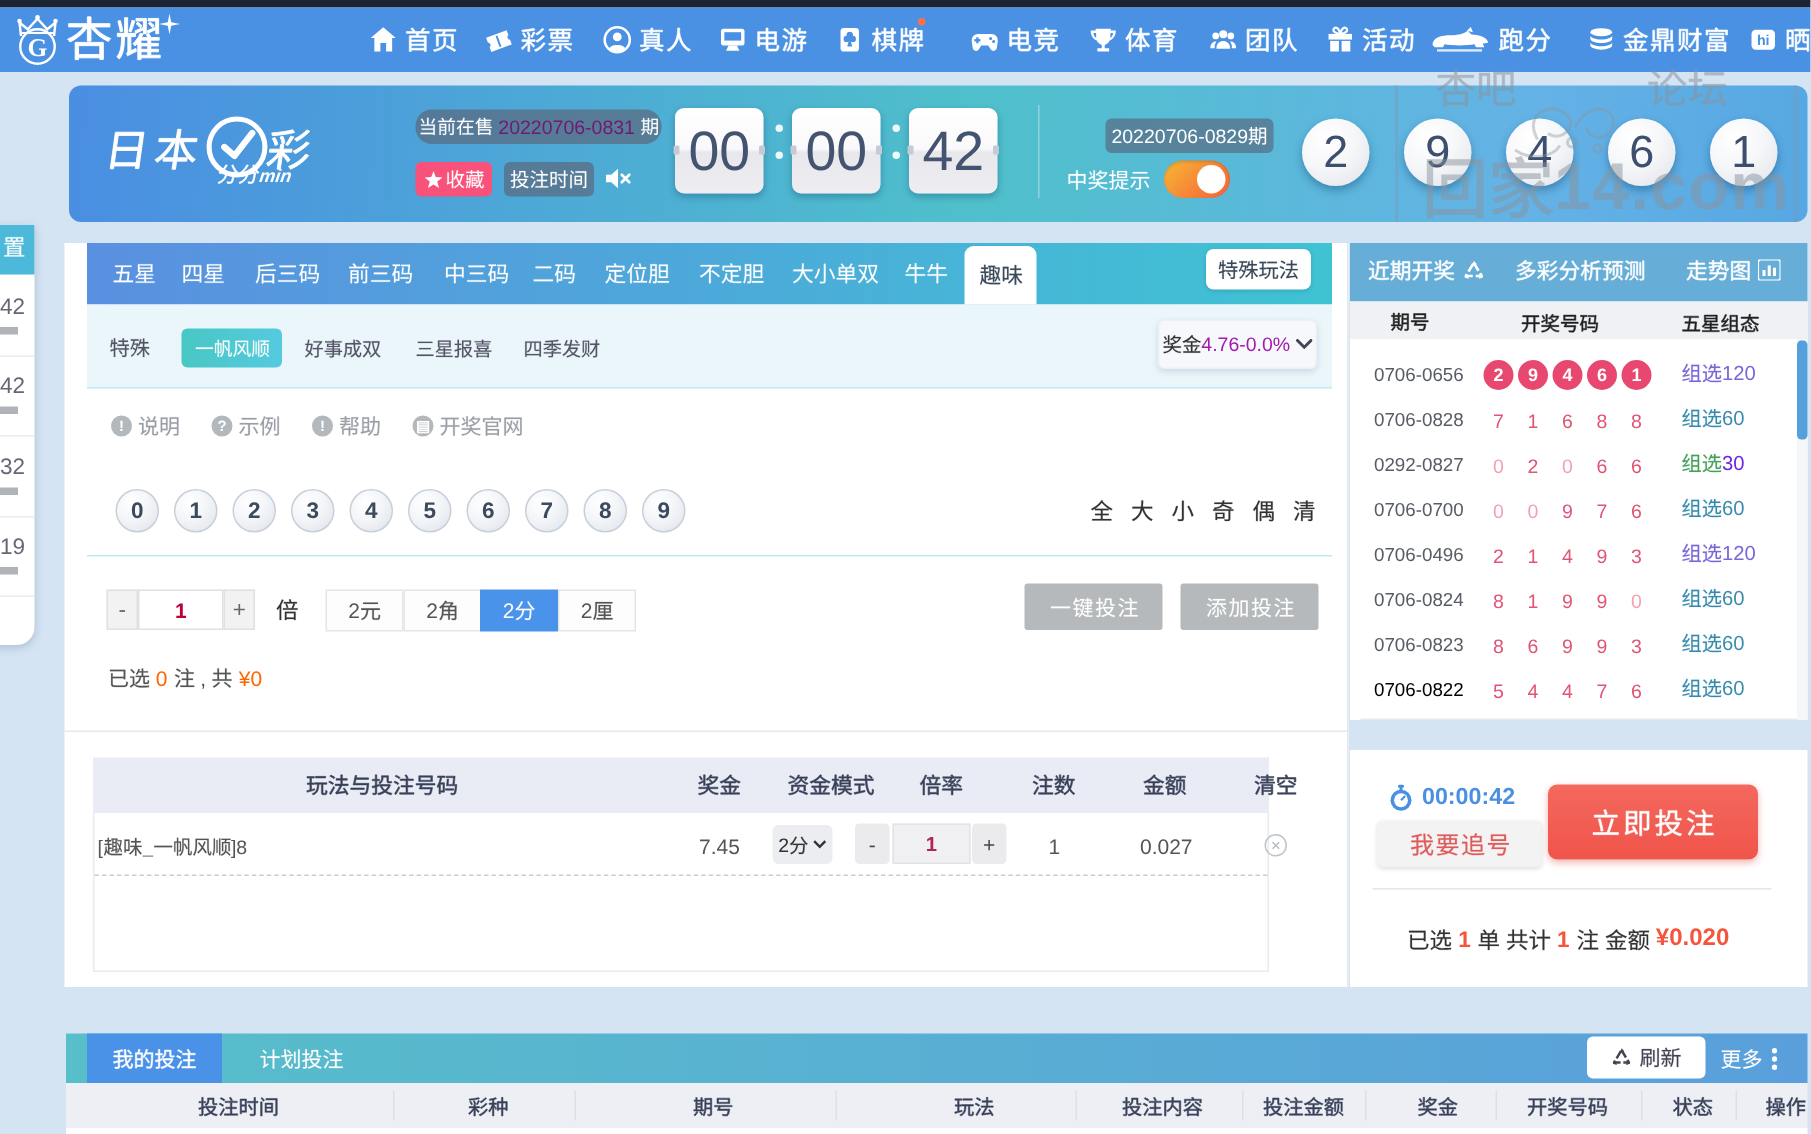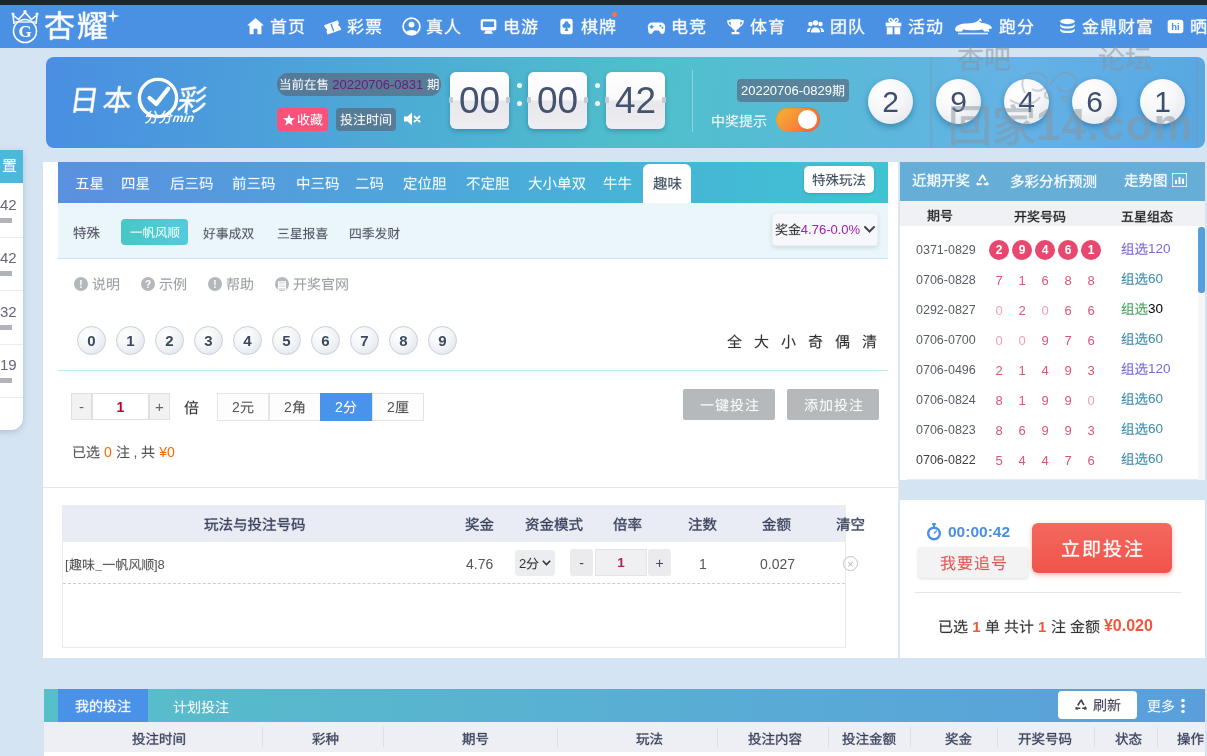--- a/index.html
+++ b/index.html
@@ -763,21 +763,21 @@
       <g fill="#555" stroke="#555" stroke-width="9">
         <use href="#g8DA3" x="0"></use>
         <use href="#g5473" x="1000"></use>
         <use href="#g005F" x="2000"></use>
         <use href="#g4E00" x="2559"></use>
         <use href="#g5E06" x="3559"></use>
         <use href="#g98CE" x="4559"></use>
         <use href="#g987A" x="5559"></use>
       </g>
     </svg>]8</div>
-<div class="abs" style="left:466px;top:556px;font-size:14px;color:#555">4.76</div>
+<div class="abs" style="left:466px;top:556px;font-size:14px;color:#555">7.45</div>
 <div class="abs" style="left:515px;top:550px;width:40px;height:26px;background:#ecedf1;border-radius:4px;
 display:flex;align-items:center;justify-content:center;font-size:13px;color:#333">2<svg style="width:13.0px;height:13.00px;vertical-align:-0.12em" viewBox="0 0 1000 1000">
       <g fill="#333" stroke="#333" stroke-width="9">
         <use href="#g5206" x="0"></use>
       </g>
     </svg><span style="width:3px"></span>
 <svg width="9" height="6" viewBox="0 0 9 6">
       <path d="M0.8 0.8 L4.5 4.6 L8.2 0.8" fill="none" stroke="#333" stroke-width="1.6"></path>
     </svg></div>
 <div class="abs" style="left:570px;top:549px;width:23px;height:27px;background:#ebebee;border-radius:3px;
@@ -851,21 +851,21 @@
       </g>
     </svg></div>
 <div class="abs" style="left:1121px;top:207px"><svg style="width:52.0px;height:13.00px;vertical-align:-0.12em" viewBox="0 0 4000 1000">
       <g fill="#222" stroke="#222" stroke-width="26">
         <use href="#g4E94" x="0"></use>
         <use href="#g661F" x="1000"></use>
         <use href="#g7EC4" x="2000"></use>
         <use href="#g6001" x="3000"></use>
       </g>
     </svg></div>
-<div class="abs" style="left:916px;top:243px;font-size:12.5px;color:#585d65">0371-0829</div>
+<div class="abs" style="left:916px;top:243px;font-size:12.5px;color:#585d65">0706-0656</div>
 <div class="abs" style="left:989px;top:240px;width:20px;height:20px;border-radius:50%;background:#e8476f;
 display:flex;align-items:center;justify-content:center;font-size:12px;font-weight:bold;color:#fff">2</div>
 <div class="abs" style="left:1012px;top:240px;width:20px;height:20px;border-radius:50%;background:#e8476f;
 display:flex;align-items:center;justify-content:center;font-size:12px;font-weight:bold;color:#fff">9</div>
 <div class="abs" style="left:1035px;top:240px;width:20px;height:20px;border-radius:50%;background:#e8476f;
 display:flex;align-items:center;justify-content:center;font-size:12px;font-weight:bold;color:#fff">4</div>
 <div class="abs" style="left:1058px;top:240px;width:20px;height:20px;border-radius:50%;background:#e8476f;
 display:flex;align-items:center;justify-content:center;font-size:12px;font-weight:bold;color:#fff">6</div>
 <div class="abs" style="left:1081px;top:240px;width:20px;height:20px;border-radius:50%;background:#e8476f;
 display:flex;align-items:center;justify-content:center;font-size:12px;font-weight:bold;color:#fff">1</div>
@@ -886,21 +886,21 @@
         <use href="#g7EC4" x="0"></use>
         <use href="#g9009" x="1000"></use>
       </g>
     </svg>60</div>
 <div class="abs" style="left:916px;top:303px;font-size:12.5px;color:#585d65">0292-0827</div>
 <div class="abs" style="left:992px;top:303px;width:14px;text-align:center;font-size:13px;color:#f2a0b2">0</div>
 <div class="abs" style="left:1015px;top:303px;width:14px;text-align:center;font-size:13px;color:#e05575">2</div>
 <div class="abs" style="left:1038px;top:303px;width:14px;text-align:center;font-size:13px;color:#f2a0b2">0</div>
 <div class="abs" style="left:1061px;top:303px;width:14px;text-align:center;font-size:13px;color:#e05575">6</div>
 <div class="abs" style="left:1084px;top:303px;width:14px;text-align:center;font-size:13px;color:#e05575">6</div>
-<div class="abs" style="left:1121px;top:301px;display:flex;align-items:center;font-size:13.5px;color:#000000"><svg style="width:27.0px;height:13.50px;vertical-align:-0.12em" viewBox="0 0 2000 1000">
+<div class="abs" style="left:1121px;top:301px;display:flex;align-items:center;font-size:13.5px;color:#6d28d9"><svg style="width:27.0px;height:13.50px;vertical-align:-0.12em" viewBox="0 0 2000 1000">
       <g fill="#46a15c" stroke="#46a15c" stroke-width="9">
         <use href="#g7EC4" x="0"></use>
         <use href="#g9009" x="1000"></use>
       </g>
     </svg>30</div>
 <div class="abs" style="left:916px;top:333px;font-size:12.5px;color:#585d65">0706-0700</div>
 <div class="abs" style="left:992px;top:333px;width:14px;text-align:center;font-size:13px;color:#f2a0b2">0</div>
 <div class="abs" style="left:1015px;top:333px;width:14px;text-align:center;font-size:13px;color:#f2a0b2">0</div>
 <div class="abs" style="left:1038px;top:333px;width:14px;text-align:center;font-size:13px;color:#e05575">9</div>
 <div class="abs" style="left:1061px;top:333px;width:14px;text-align:center;font-size:13px;color:#e05575">7</div>
@@ -940,21 +940,21 @@
 <div class="abs" style="left:1015px;top:423px;width:14px;text-align:center;font-size:13px;color:#e05575">6</div>
 <div class="abs" style="left:1038px;top:423px;width:14px;text-align:center;font-size:13px;color:#e05575">9</div>
 <div class="abs" style="left:1061px;top:423px;width:14px;text-align:center;font-size:13px;color:#e05575">9</div>
 <div class="abs" style="left:1084px;top:423px;width:14px;text-align:center;font-size:13px;color:#e05575">3</div>
 <div class="abs" style="left:1121px;top:421px;display:flex;align-items:center;font-size:13.5px;color:#3a8cae"><svg style="width:27.0px;height:13.50px;vertical-align:-0.12em" viewBox="0 0 2000 1000">
       <g fill="#3a8cae" stroke="#3a8cae" stroke-width="9">
         <use href="#g7EC4" x="0"></use>
         <use href="#g9009" x="1000"></use>
       </g>
     </svg>60</div>
-<div class="abs" style="left:916px;top:453px;font-size:12.5px;color:#404040">0706-0822</div>
+<div class="abs" style="left:916px;top:453px;font-size:12.5px;color:#000000">0706-0822</div>
 <div class="abs" style="left:992px;top:453px;width:14px;text-align:center;font-size:13px;color:#e05575">5</div>
 <div class="abs" style="left:1015px;top:453px;width:14px;text-align:center;font-size:13px;color:#e05575">4</div>
 <div class="abs" style="left:1038px;top:453px;width:14px;text-align:center;font-size:13px;color:#e05575">4</div>
 <div class="abs" style="left:1061px;top:453px;width:14px;text-align:center;font-size:13px;color:#e05575">7</div>
 <div class="abs" style="left:1084px;top:453px;width:14px;text-align:center;font-size:13px;color:#e05575">6</div>
 <div class="abs" style="left:1121px;top:451px;display:flex;align-items:center;font-size:13.5px;color:#3a8cae"><svg style="width:27.0px;height:13.50px;vertical-align:-0.12em" viewBox="0 0 2000 1000">
       <g fill="#3a8cae" stroke="#3a8cae" stroke-width="9">
         <use href="#g7EC4" x="0"></use>
         <use href="#g9009" x="1000"></use>
       </g>

